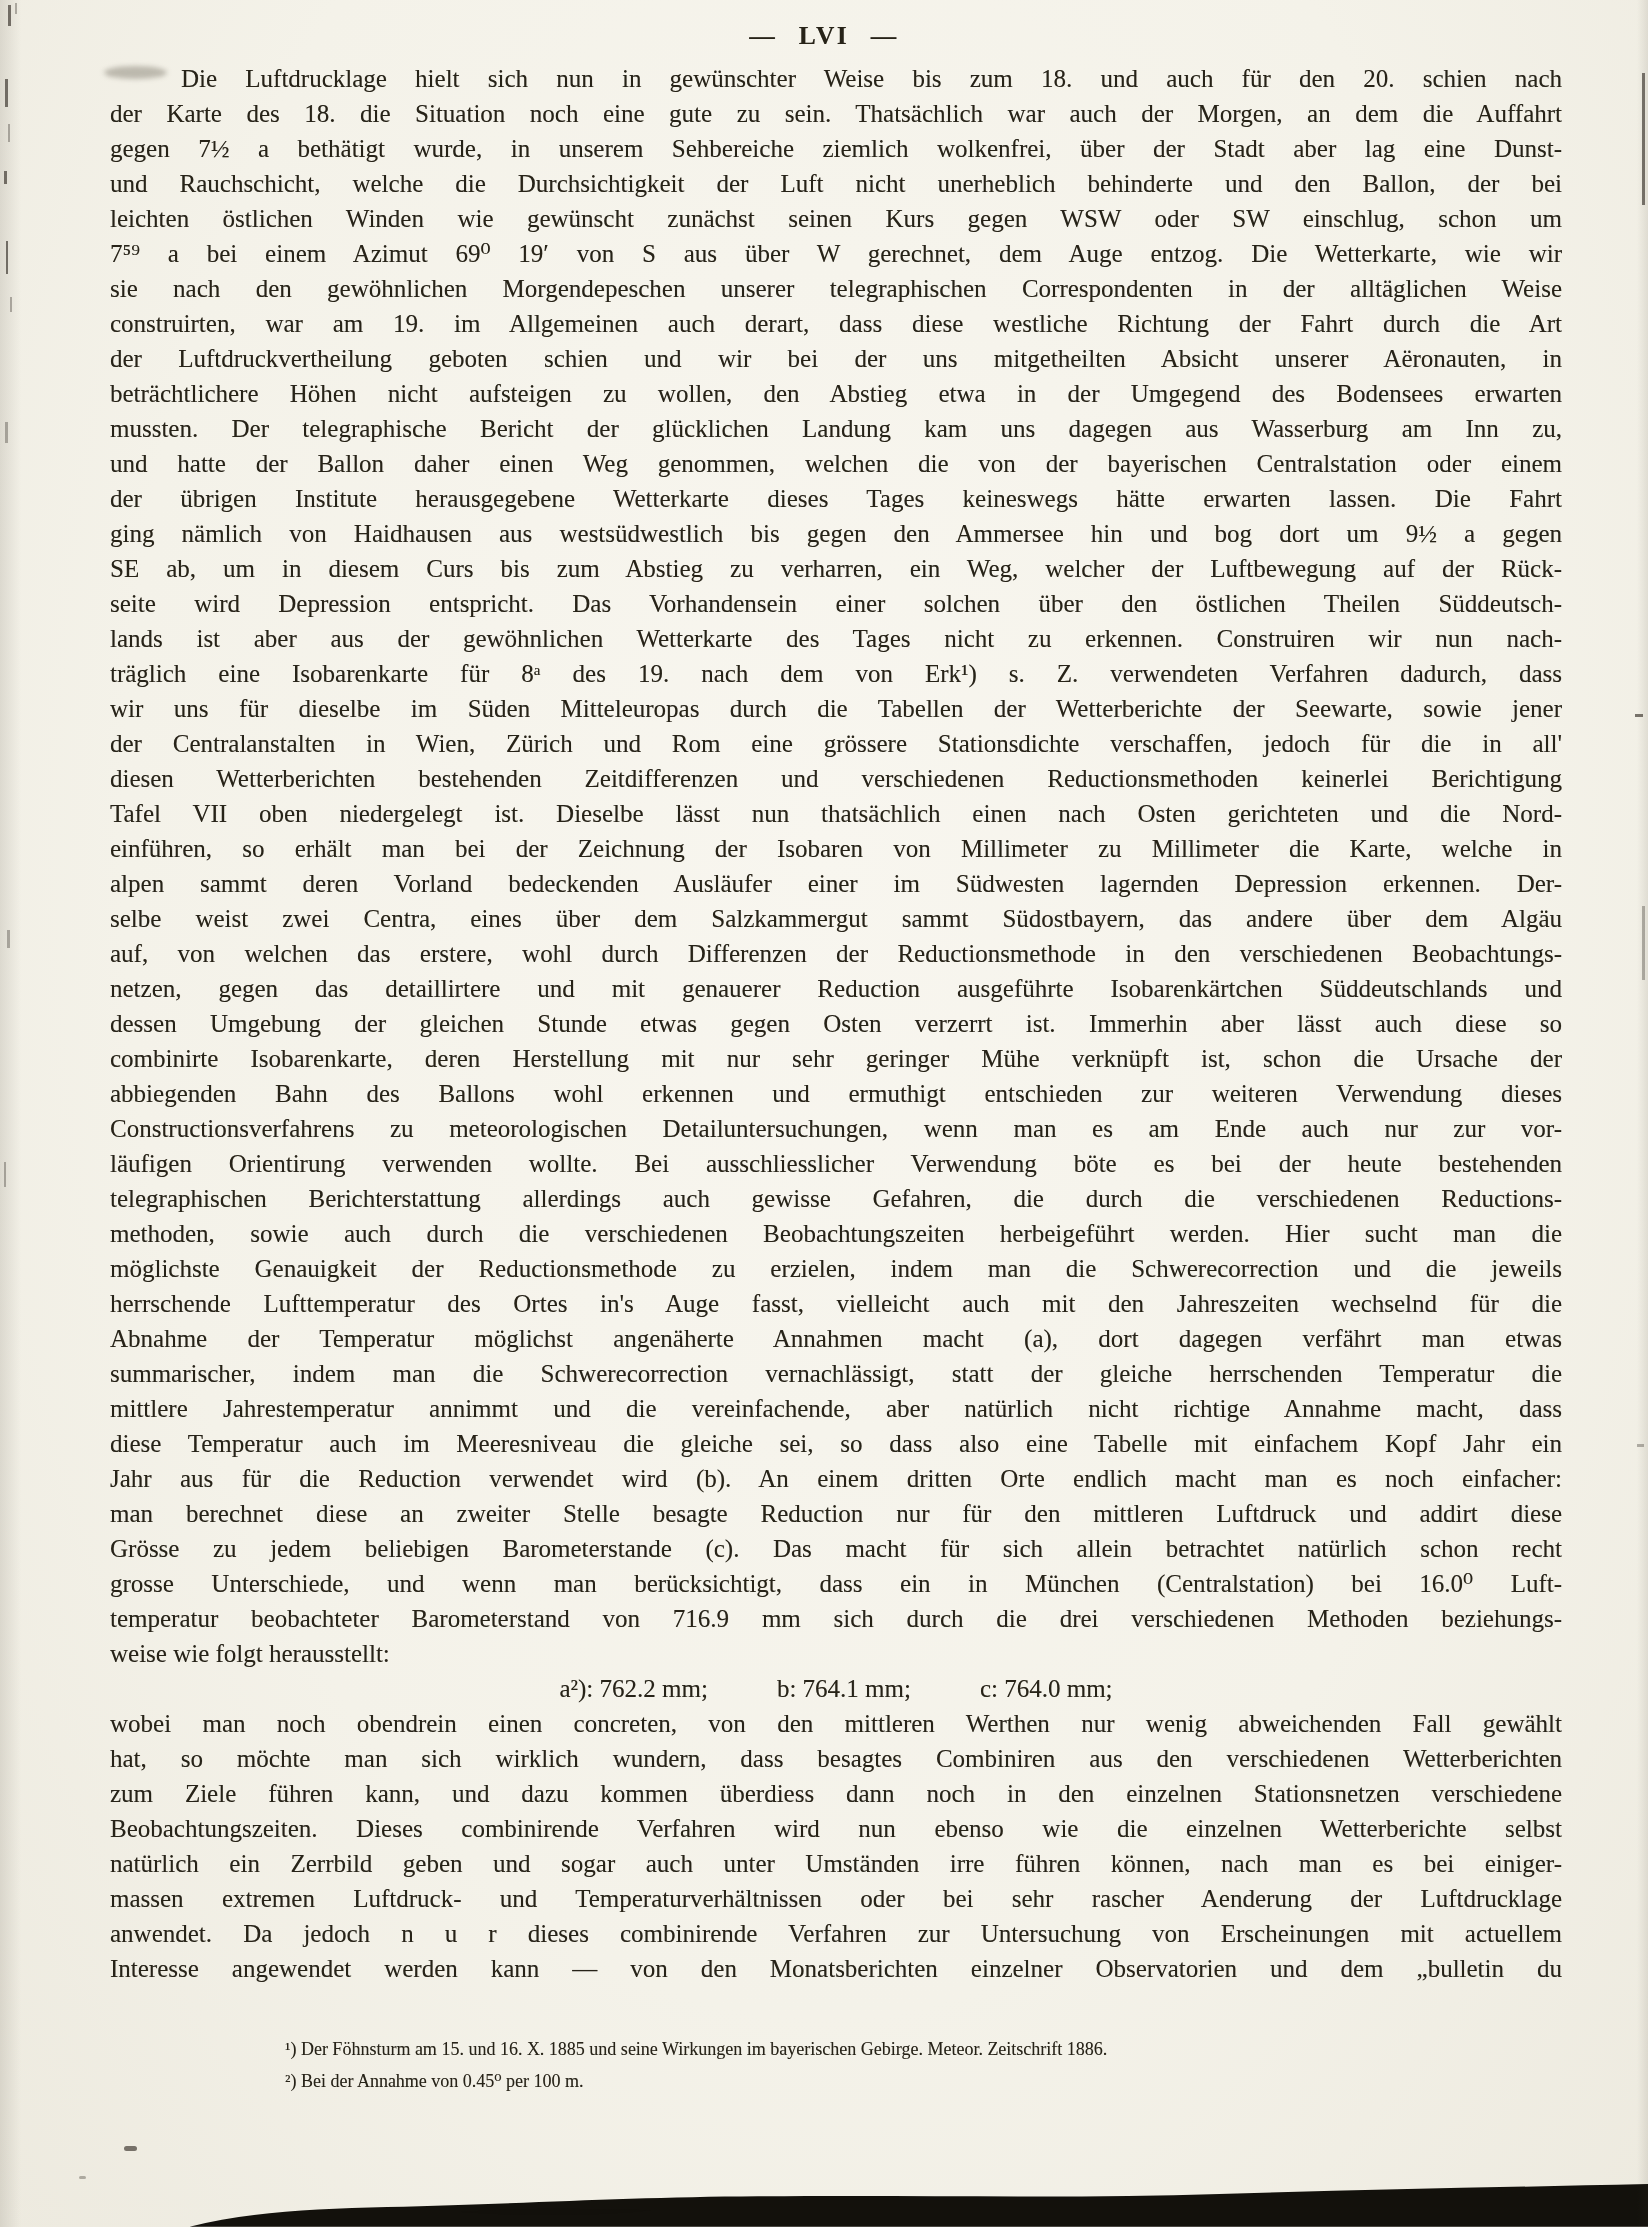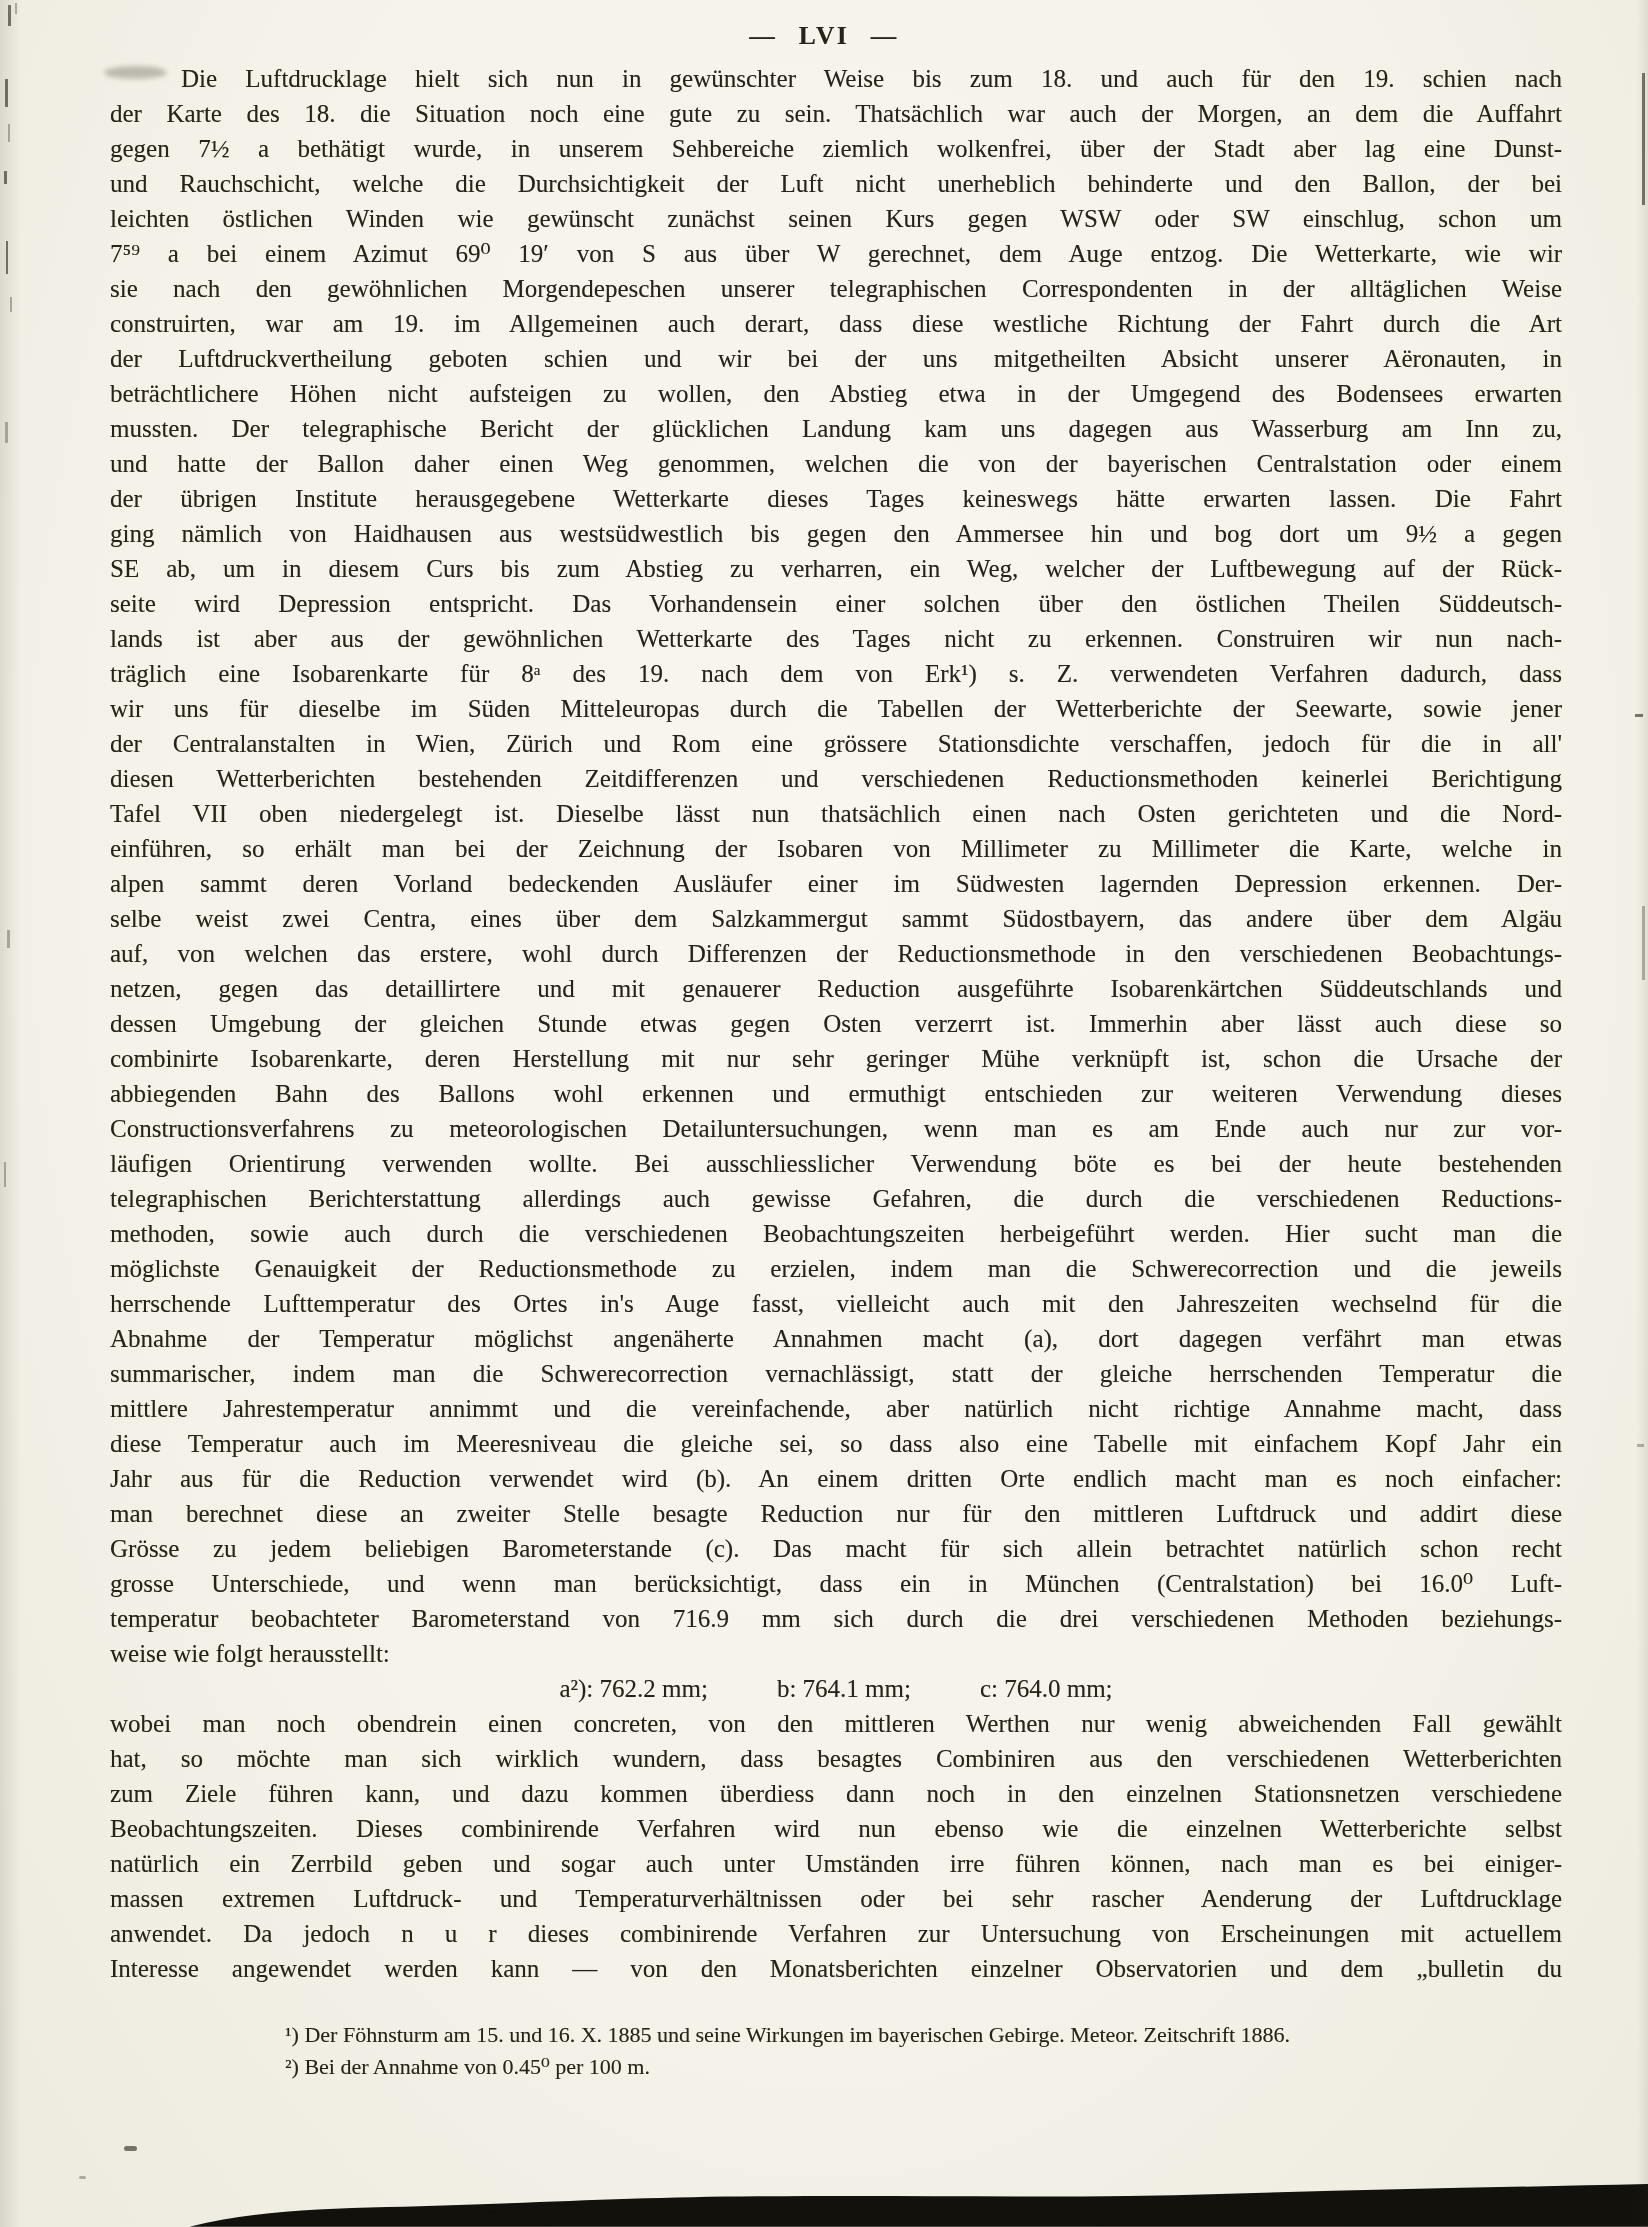--- a/index.html
+++ b/index.html
@@ -43,23 +43,23 @@
     text-align-last: justify;
     height: 35px; overflow: hidden;
   }
   .line.first-line { text-indent: 71px; }
   .line.ragged { text-align-last: auto; }
   .formula-row {
     display: flex; justify-content: center; gap: 69px;
     height: 35px; overflow: hidden;
   }
   .footnotes {
-    margin-top: 33px;
+    margin-top: 47px;
     padding-left: 175px;
-    font-size: 22px; line-height: 32px;
+    font-size: 18px; line-height: 32px;
   }
   .footnote { text-align: left; }
   .artifact { position: absolute; background: rgba(38,32,25,0.6); }
   .artifact.soft { background: rgba(38,32,25,0.32); }
   .smudge {
     position: absolute;
     background: rgba(90,82,68,0.35);
     border-radius: 50%;
     filter: blur(2.5px);
   }
@@ -73,21 +73,21 @@
   <div class="page-number">
     <span>—</span>
     <span>LVI</span>
     <span>—</span>
   </div>
 
   <div class="text-block">
 
     <div class="para">
 
-    <div class="line first-line">Die Luftdrucklage hielt sich nun in gewünschter Weise bis zum 18. und auch für den 19. schien nach</div>
+    <div class="line first-line">Die Luftdrucklage hielt sich nun in gewünschter Weise bis zum 18. und auch für den 20. schien nach</div>
         <div class="line">der Karte des 18. die Situation noch eine gute zu sein. Thatsächlich war auch der Morgen, an dem die Auffahrt</div>
         <div class="line">gegen 7½ a bethätigt wurde, in unserem Sehbereiche ziemlich wolkenfrei, über der Stadt aber lag eine Dunst-</div>
         <div class="line">und Rauchschicht, welche die Durchsichtigkeit der Luft nicht unerheblich behinderte und den Ballon, der bei</div>
         <div class="line">leichten östlichen Winden wie gewünscht zunächst seinen Kurs gegen WSW oder SW einschlug, schon um</div>
         <div class="line">7⁵⁹ a bei einem Azimut 69⁰ 19′ von S aus über W gerechnet, dem Auge entzog. Die Wetterkarte, wie wir</div>
         <div class="line">sie nach den gewöhnlichen Morgendepeschen unserer telegraphischen Correspondenten in der alltäglichen Weise</div>
         <div class="line">construirten, war am 19. im Allgemeinen auch derart, dass diese westliche Richtung der Fahrt durch die Art</div>
         <div class="line">der Luftdruckvertheilung geboten schien und wir bei der uns mitgetheilten Absicht unserer Aëronauten, in</div>
         <div class="line">beträchtlichere Höhen nicht aufsteigen zu wollen, den Abstieg etwa in der Umgegend des Bodensees erwarten</div>
         <div class="line">mussten. Der telegraphische Bericht der glücklichen Landung kam uns dagegen aus Wasserburg am Inn zu,</div>

